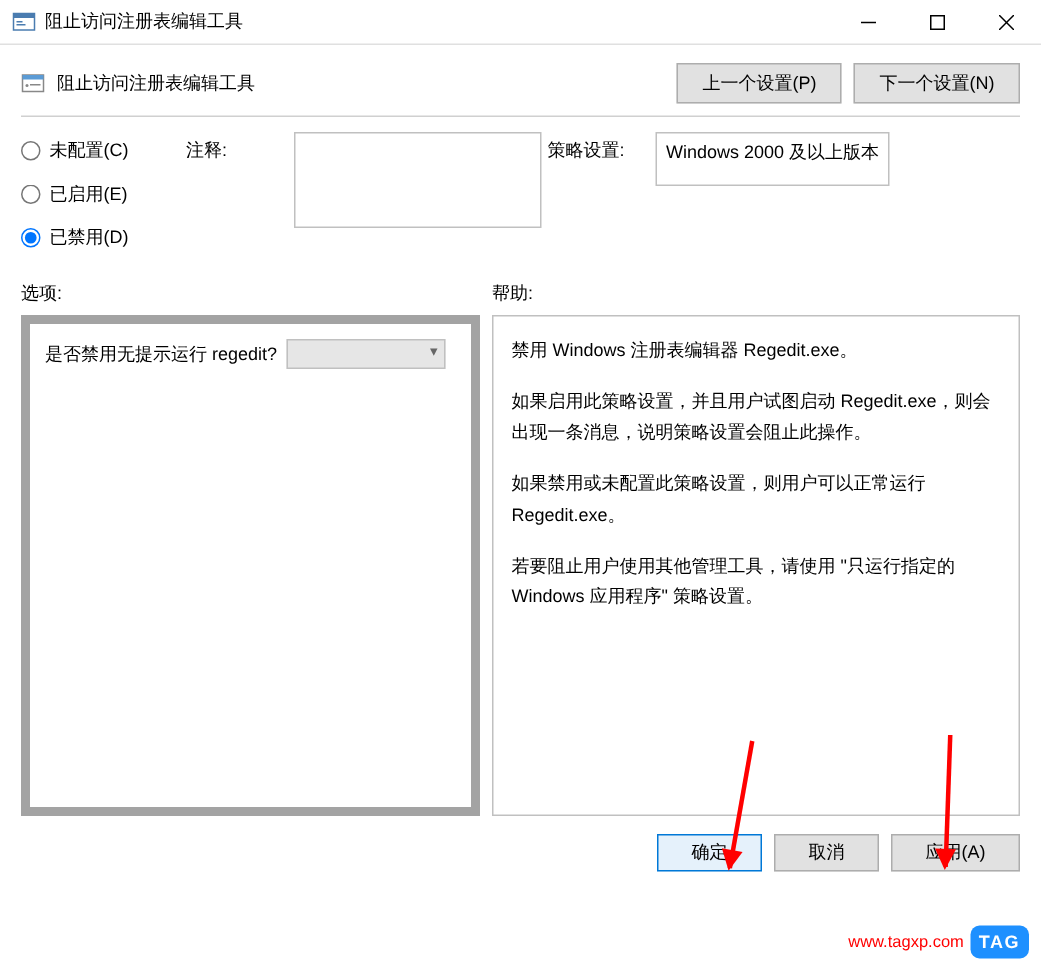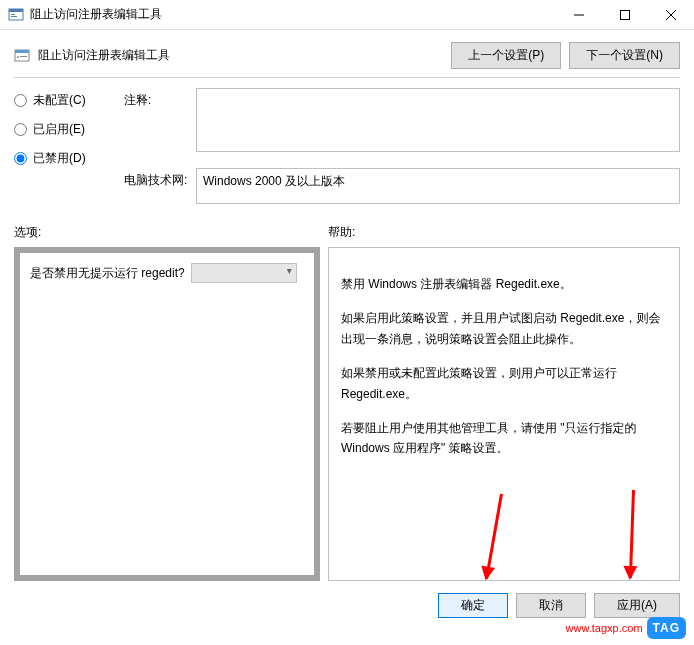--- a/index.html
+++ b/index.html
@@ -48,21 +48,21 @@
       font-size: 12px;
       cursor: pointer;
       min-width: 100px;
       text-align: center;
     }
     .divider { border-top: 1px solid #d0d0d0; margin: 0 14px 10px 14px; }
     .config-area { display: flex; padding: 0 14px; gap: 14px; }
     .radios { display: flex; flex-direction: column; gap: 12px; padding-top: 4px; min-width: 96px; }
     .radio-row { display: flex; align-items: center; gap: 6px; cursor: pointer; }
     .radio-row input { margin: 0; }
-    .fields { flex: 1; display: flex; flex-direction: column; gap: 16px; }
+    .fields { flex: 1; display: flex; flex-direction: row; gap: 4px; }
     .field-row { display: flex; gap: 8px; }
     .field-label { width: 64px; text-align: left; padding-top: 4px; }
     .comment-box {
       flex: 1; height: 64px;
       border: 1px solid #c0c0c0;
       background: #fff;
       padding: 4px;
       resize: none;
       font-family: inherit;
       font-size: 12px;
@@ -94,21 +94,21 @@
       background: #e6e6e6;
       border: 1px solid #c0c0c0;
       position: relative;
     }
     .opt-select::after {
       content: "▾"; position: absolute; right: 4px; top: 1px; font-size: 10px; color: #666;
     }
     .help-panel {
       flex: 1; height: 334px;
       border: 1px solid #c0c0c0;
-      padding: 26px 12px;
+      padding: 12px 12px;
       font-size: 12px;
       line-height: 1.7;
       overflow-y: auto;
     }
     .help-panel p { margin-bottom: 14px; }
     .footer {
       display: flex;
       justify-content: flex-end;
       gap: 8px;
       padding: 12px 14px;
@@ -217,21 +217,21 @@
       <input type="radio" name="cfg" checked="" style="">
       <span>已禁用(D)</span>
     </label>
   </div>
   <div class="fields">
     <div class="field-row">
       <div class="field-label">注释:</div>
       <textarea class="comment-box" style=""></textarea>
     </div>
     <div class="field-row">
-      <div class="field-label">电脑技术网:</div>
+      <div class="field-label">策略设置:</div>
       <div class="platform-box">Windows 2000 及以上版本</div>
     </div>
   </div>
 </div>
 
 <div class="section-labels">
   <div class="left-lbl">选项:</div>
   <div>帮助:</div>
 </div>
 

